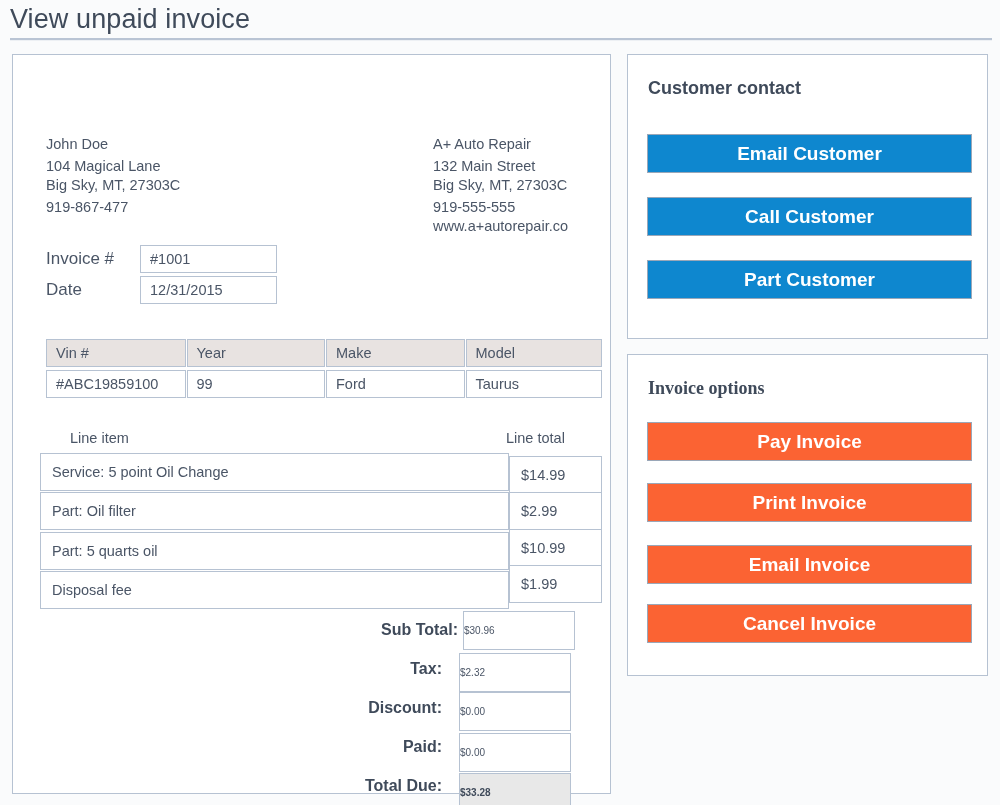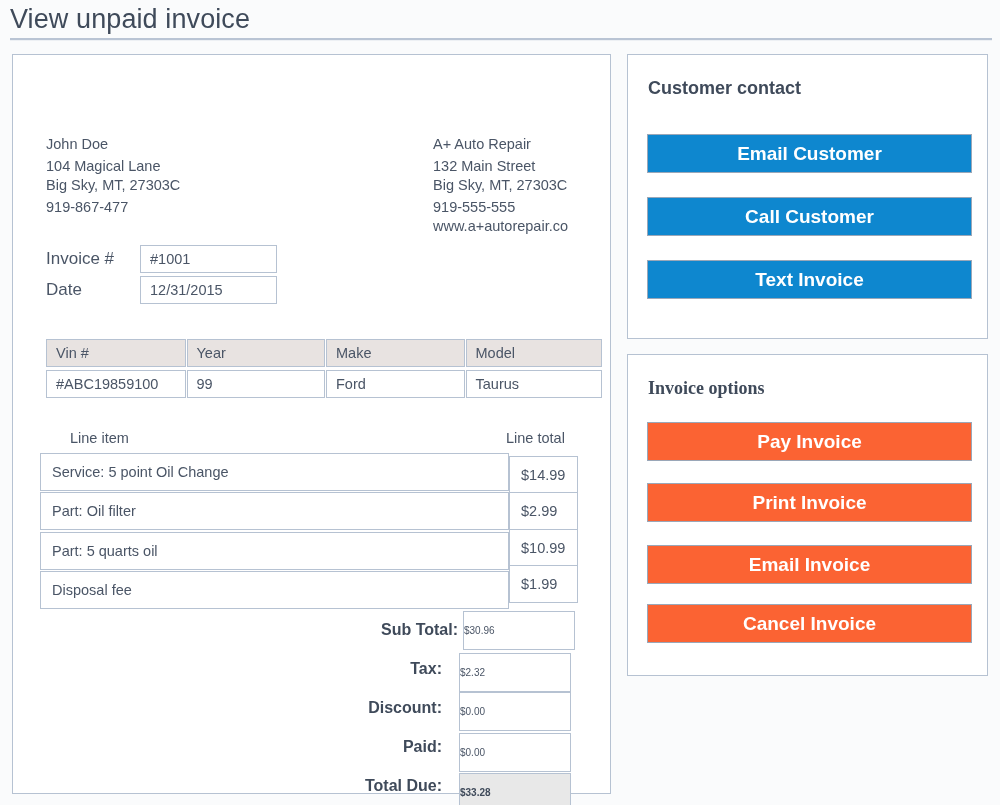--- a/index.html
+++ b/index.html
@@ -182,21 +182,21 @@
     background: #ffffff;
     font-size: 14.5px;
     color: #4a5566;
     display: flex;
     align-items: center;
     padding-left: 11px;
     white-space: nowrap;
     overflow: hidden;
   }
   .li-desc { width: 469px; height: 38px; }
-  .li-amt  { width: 69px;  height: 38px; text-align: center; }
+  .li-amt  { width: 93px;  height: 38px; text-align: center; }
   .li-row.off1 .li-amt { position: relative; top: 3px; }
   .li-row.off2 .li-amt { position: relative; top: 0px; }
   .li-row.off3 .li-desc { position: relative; top: 1px; }
   .li-row.off3 .li-amt { position: relative; top: -2px; }
   .li-row.off4 .li-desc { position: relative; top: 1px; }
   .li-row.off4 .li-amt { position: relative; top: -5px; }
 
   
   #totals {
     position: absolute;
@@ -358,21 +358,21 @@
         <div class="tot-value">$33.28</div>
       </div>
     </div>
 
   </div>
 
   <div class="card" id="contact-card">
     <div class="card-heading" style="left:20px; top:23px;">Customer contact</div>
     <div class="side-btn blue" style="top:79px;">Email Customer</div>
     <div class="side-btn blue" style="top:142px;">Call Customer</div>
-    <div class="side-btn blue" style="top:205px;">Text Invoice</div>
+    <div class="side-btn blue" style="top:205px;">Part Customer</div>
   </div>
 
   <div class="card" id="options-card">
     <div class="card-heading" style="left:20px; top:23px;font-family:Liberation Serif, serif;">Invoice options</div>
     <div class="side-btn orange" style="top:67px;">Pay Invoice</div>
     <div class="side-btn orange" style="top:128px;">Print Invoice</div>
     <div class="side-btn orange" style="top:190px;">Email Invoice</div>
     <div class="side-btn orange" style="top:249px;">Cancel Invoice</div>
   </div>
 

